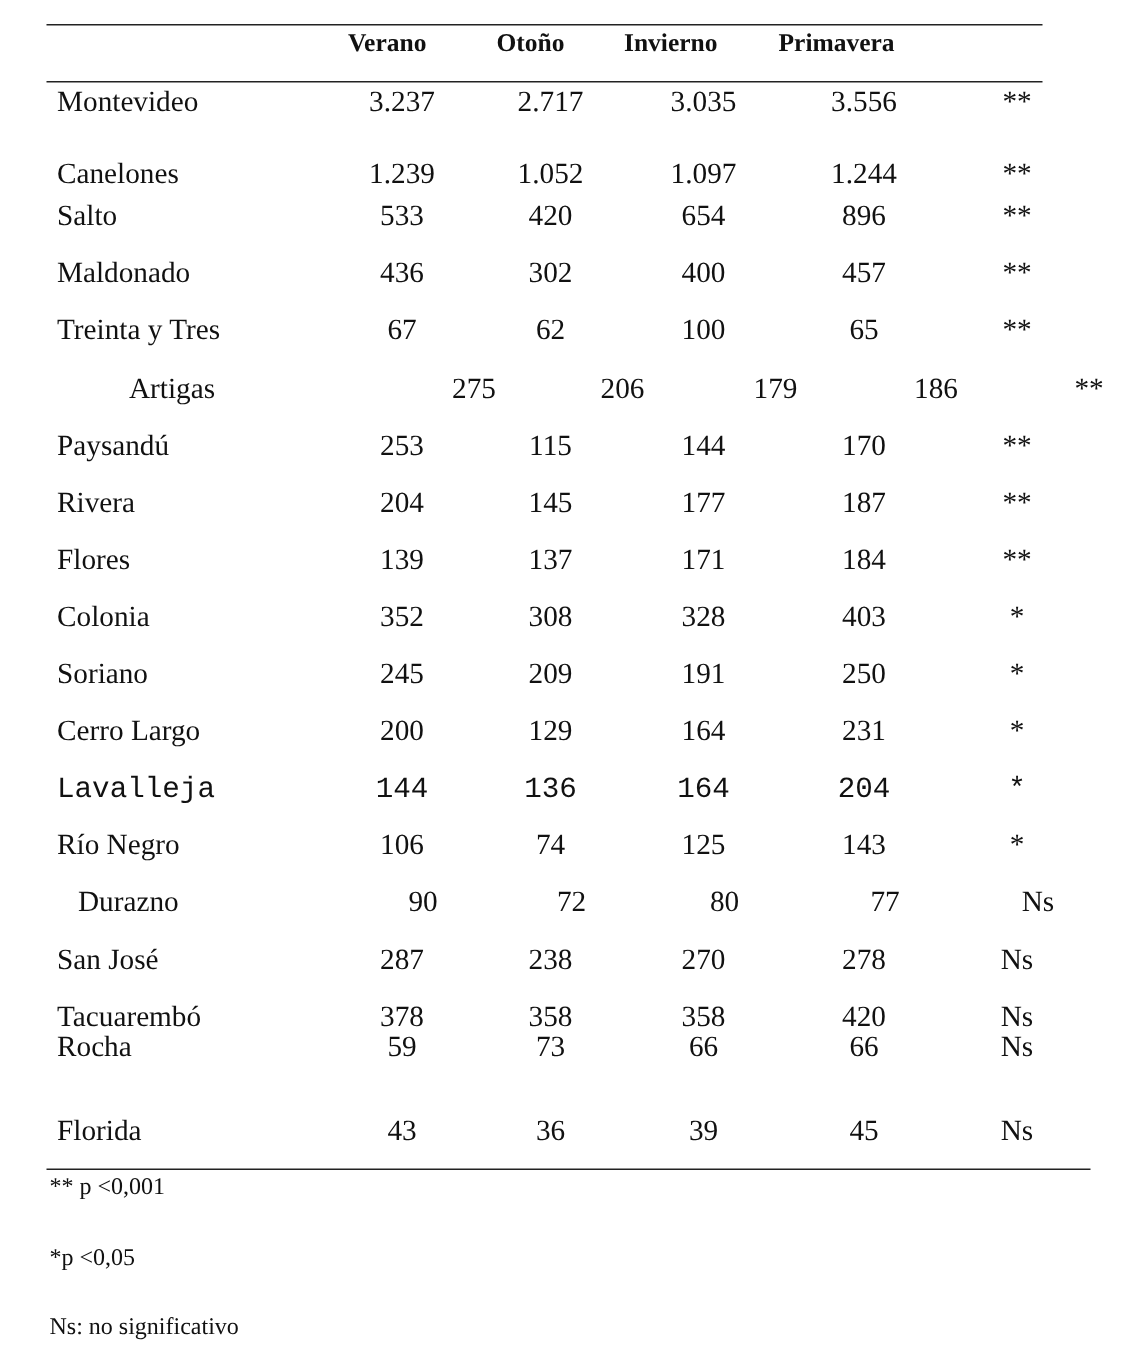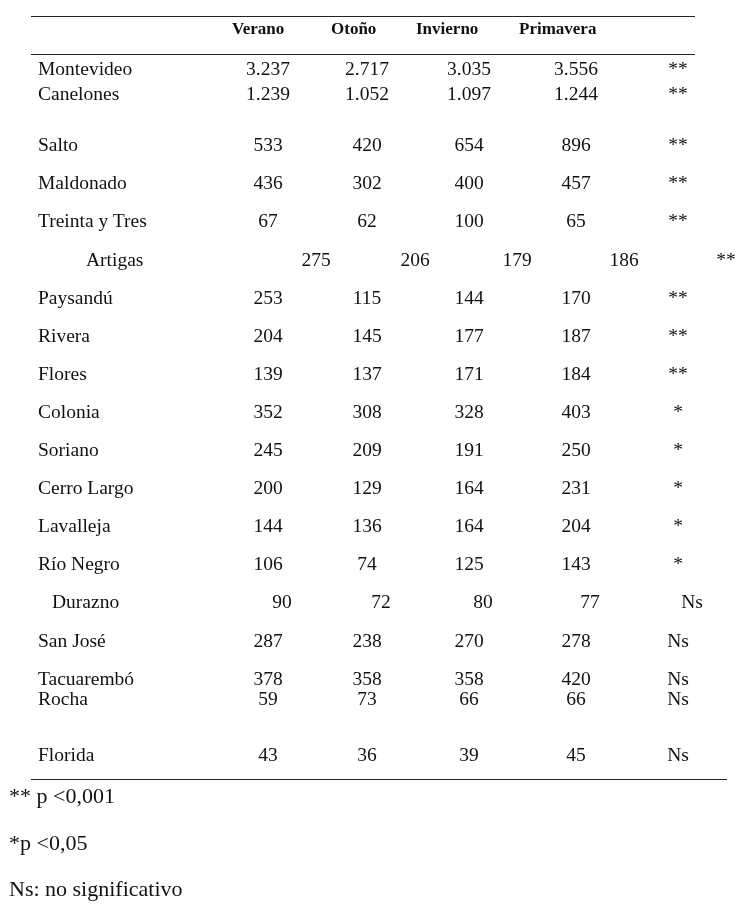--- a/index.html
+++ b/index.html
@@ -17,21 +17,21 @@
   .row { position: absolute; left: 0; width: 667px; height: 38px; font-size: 19.5px; }
   .cell { position: absolute; top: 0; }
   .c-name { left: 38px; }
   .c-num { text-align: center; width: 90px; }
   .c1 { left: 223px; }
   .c2 { left: 322px; }
   .c3 { left: 424px; }
   .c4 { left: 531px; }
   .c5 { left: 643px; width: 70px; text-align: center; }
 
-  .note { position: absolute; left: 9px; font-size: 22px; }
+  .note { position: absolute; left: 33px; font-size: 16px; }
 </style>
 </head>
 <body>
 
 <div id="rule-top" class="rule"></div>
 <div id="rule-head" class="rule"></div>
 <div id="rule-bottom" class="rule"></div>
 
 <div>
   <span class="hdr" style="left:232px">Verano</span>
@@ -42,21 +42,21 @@
 
 <div id="table-body">
     <div class="row" style="top: 58px;">
       <span class="cell c-name">Montevideo</span>
       <span class="cell c-num c1">3.237</span>
       <span class="cell c-num c2">2.717</span>
       <span class="cell c-num c3">3.035</span>
       <span class="cell c-num c4">3.556</span>
       <span class="cell c5">**</span>
     </div>
-    <div class="row" style="top: 83px;">
+    <div class="row" style="top: 106px;">
       <span class="cell c-name">Canelones</span>
       <span class="cell c-num c1">1.239</span>
       <span class="cell c-num c2">1.052</span>
       <span class="cell c-num c3">1.097</span>
       <span class="cell c-num c4">1.244</span>
       <span class="cell c5">**</span>
     </div>
     <div class="row" style="top: 134.2px;">
       <span class="cell c-name">Salto</span>
       <span class="cell c-num c1">533</span>
@@ -130,21 +130,21 @@
       <span class="cell c5">*</span>
     </div>
     <div class="row" style="top: 477.1px;">
       <span class="cell c-name">Cerro Largo</span>
       <span class="cell c-num c1">200</span>
       <span class="cell c-num c2">129</span>
       <span class="cell c-num c3">164</span>
       <span class="cell c-num c4">231</span>
       <span class="cell c5">*</span>
     </div>
-    <div class="row" style="top: 515.2px;">
+    <div class="row" style="top: 515.2px; font-family: Liberation Mono, monospace;">
       <span class="cell c-name">Lavalleja</span>
       <span class="cell c-num c1">144</span>
       <span class="cell c-num c2">136</span>
       <span class="cell c-num c3">164</span>
       <span class="cell c-num c4">204</span>
       <span class="cell c5">*</span>
     </div>
     <div class="row" style="top: 553.3px;">
       <span class="cell c-name">Río Negro</span>
       <span class="cell c-num c1">106</span>

